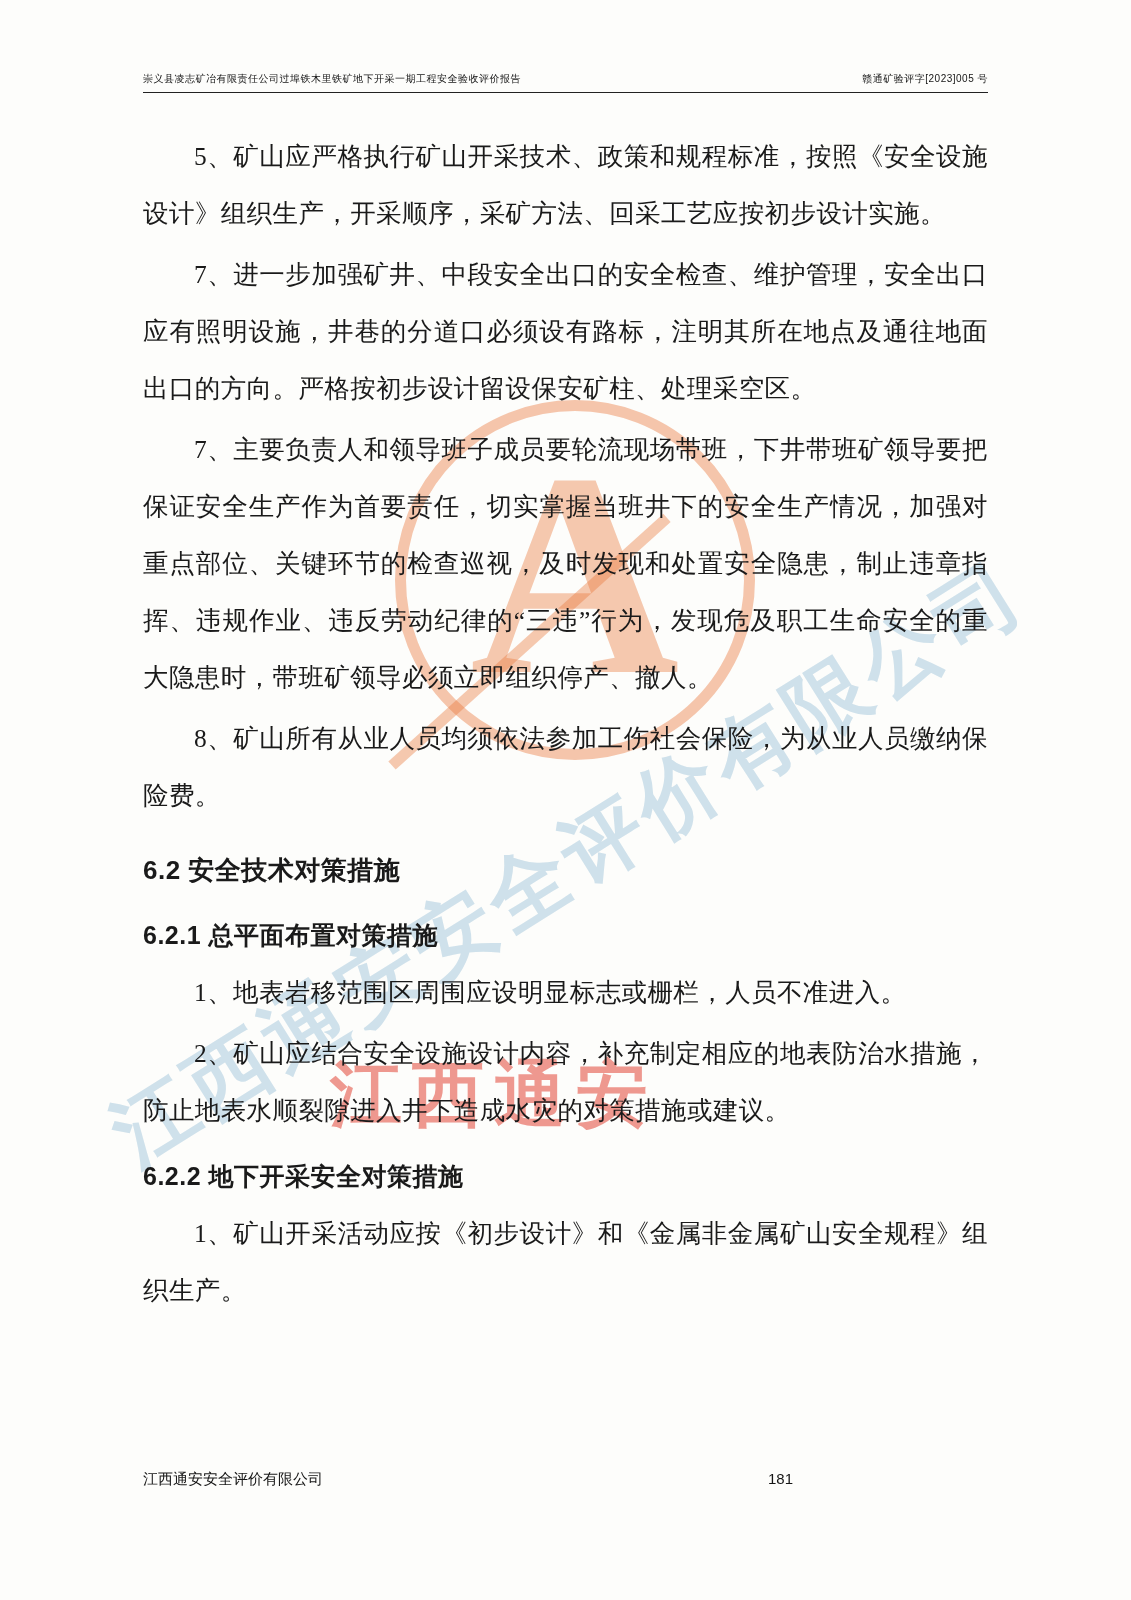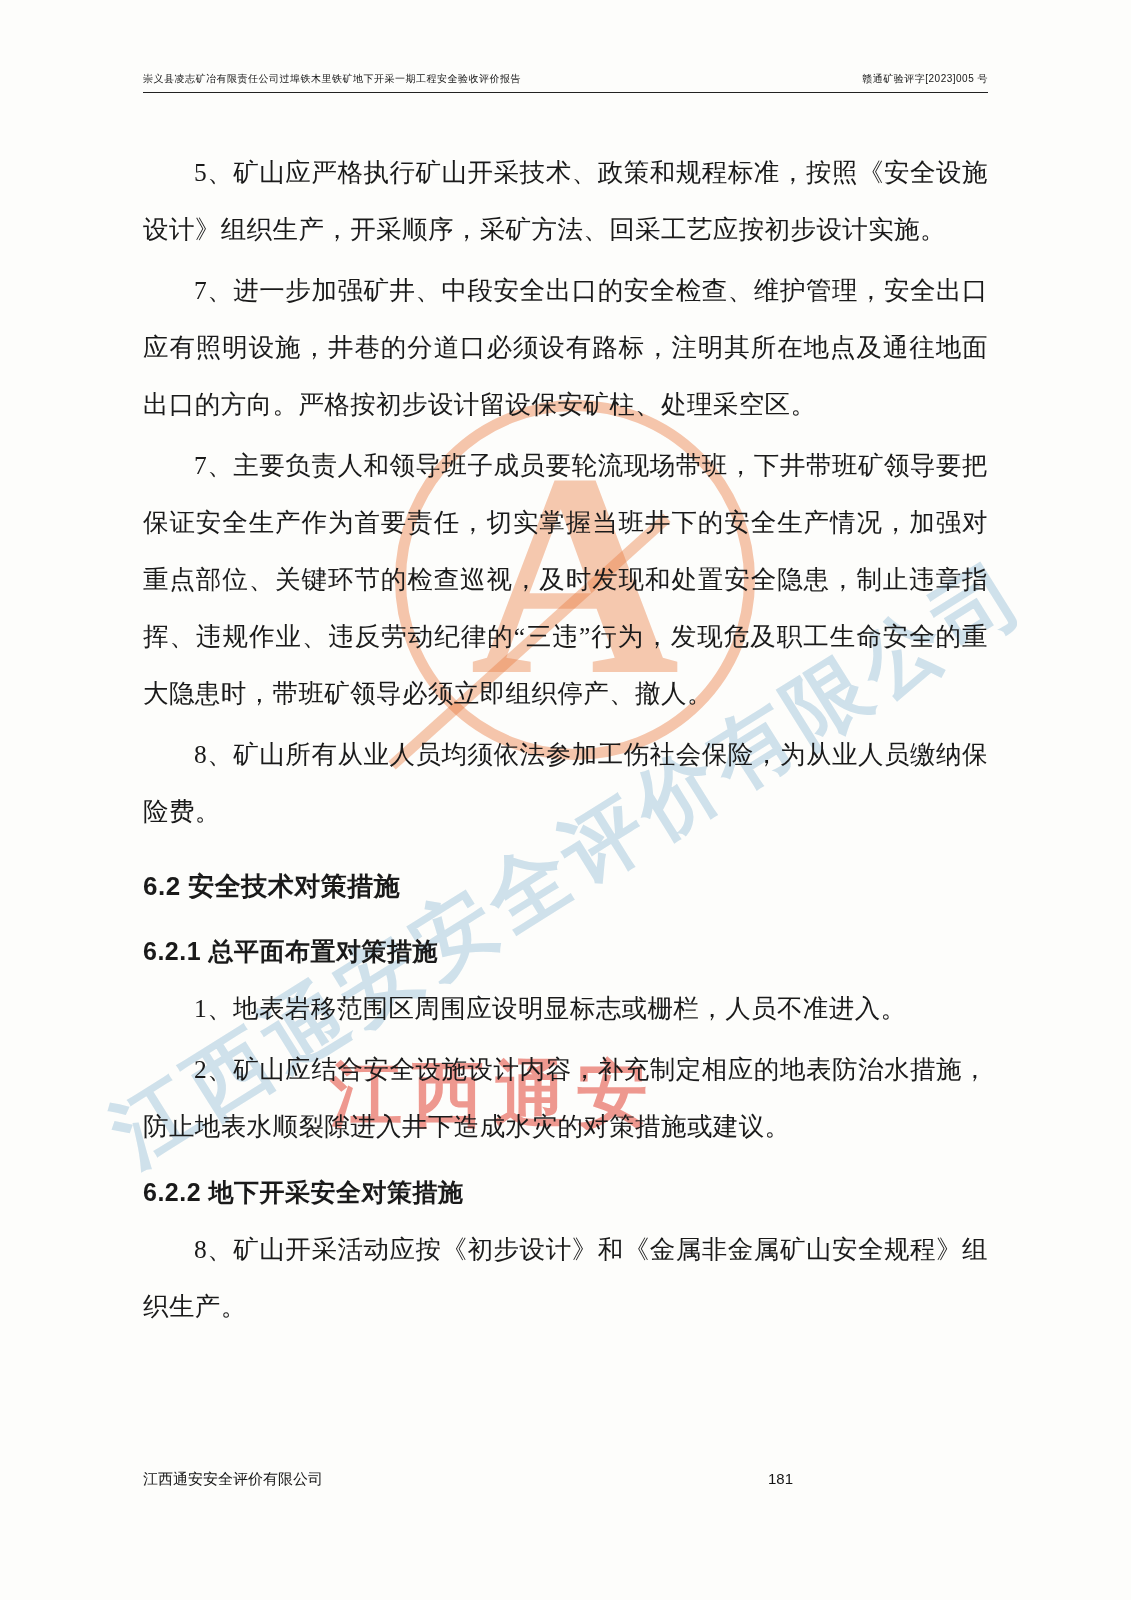--- a/index.html
+++ b/index.html
@@ -104,21 +104,21 @@
   .doc-header-rule {
     margin-top: 6px;
     border-bottom: 1.6px solid #222;
     width: 100%;
   }
 
   
   .content {
     position: absolute;
     left: 143px;
-    top: 144px;
+    top: 128px;
     width: 845px;
     z-index: 3;
   }
   p.para {
     margin: 0 0 4px 0;
     font-size: 25.5px;
     line-height: 57px;
     text-align: justify;
     text-justify: inter-ideograph;
     text-indent: 2em;
@@ -184,21 +184,21 @@
     <p class="para">7、主要负责人和领导班子成员要轮流现场带班，下井带班矿领导要把保证安全生产作为首要责任，切实掌握当班井下的安全生产情况，加强对重点部位、关键环节的检查巡视，及时发现和处置安全隐患，制止违章指挥、违规作业、违反劳动纪律的“三违”行为，发现危及职工生命安全的重大隐患时，带班矿领导必须立即组织停产、撤人。</p>
     <p class="para">8、矿山所有从业人员均须依法参加工伤社会保险，为从业人员缴纳保险费。</p>
 
     <h2 class="sec">6.2 安全技术对策措施</h2>
 
     <h3 class="subsec">6.2.1  总平面布置对策措施</h3>
     <p class="para">1、地表岩移范围区周围应设明显标志或栅栏，人员不准进入。</p>
     <p class="para">2、矿山应结合安全设施设计内容，补充制定相应的地表防治水措施，防止地表水顺裂隙进入井下造成水灾的对策措施或建议。</p>
 
     <h3 class="subsec">6.2.2  地下开采安全对策措施</h3>
-    <p class="para">8、矿山开采活动应按《初步设计》和《金属非金属矿山安全规程》组织生产。</p>
+    <p class="para">1、矿山开采活动应按《初步设计》和《金属非金属矿山安全规程》组织生产。</p>
   </div>
 
   <div class="doc-footer">
     <span class="footer-company">江西通安安全评价有限公司</span>
     <span class="footer-pageno">181</span>
   </div>
 
 </div>
 
 </body></html>

